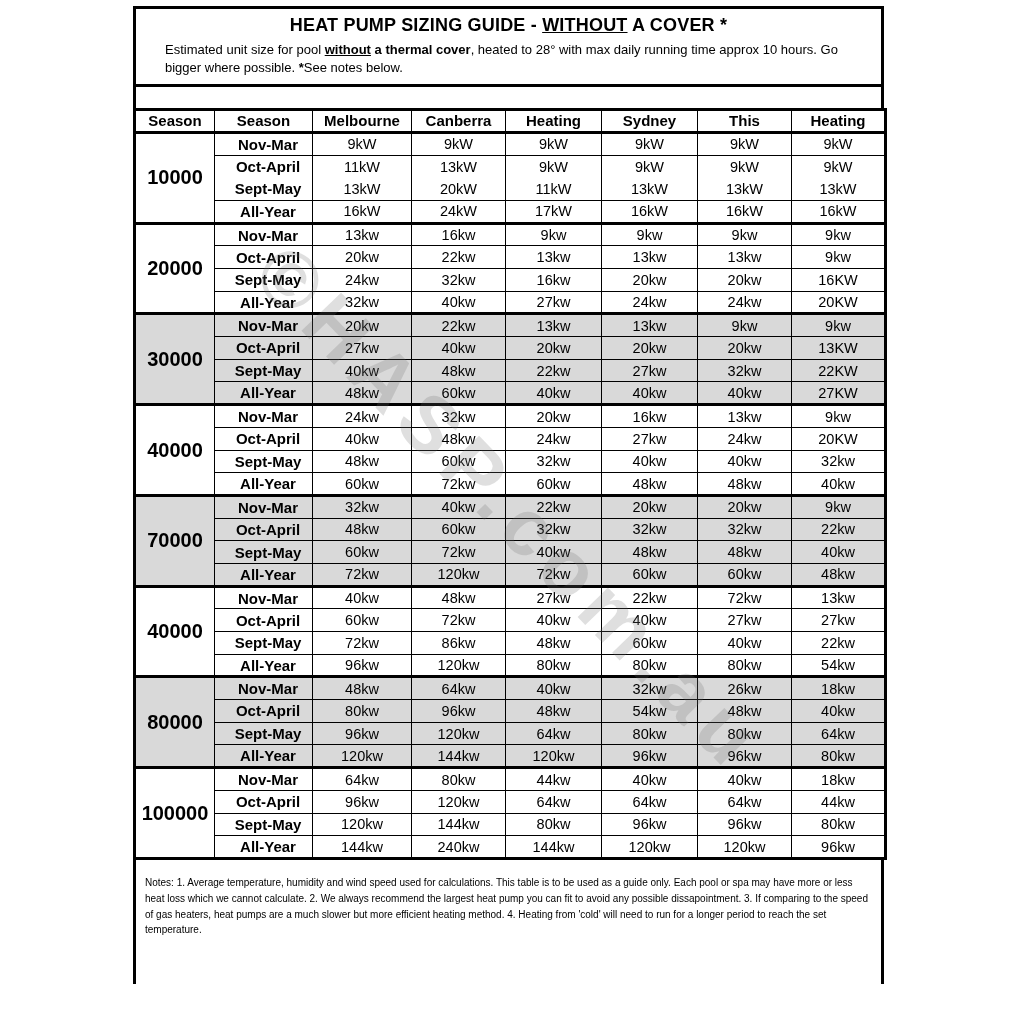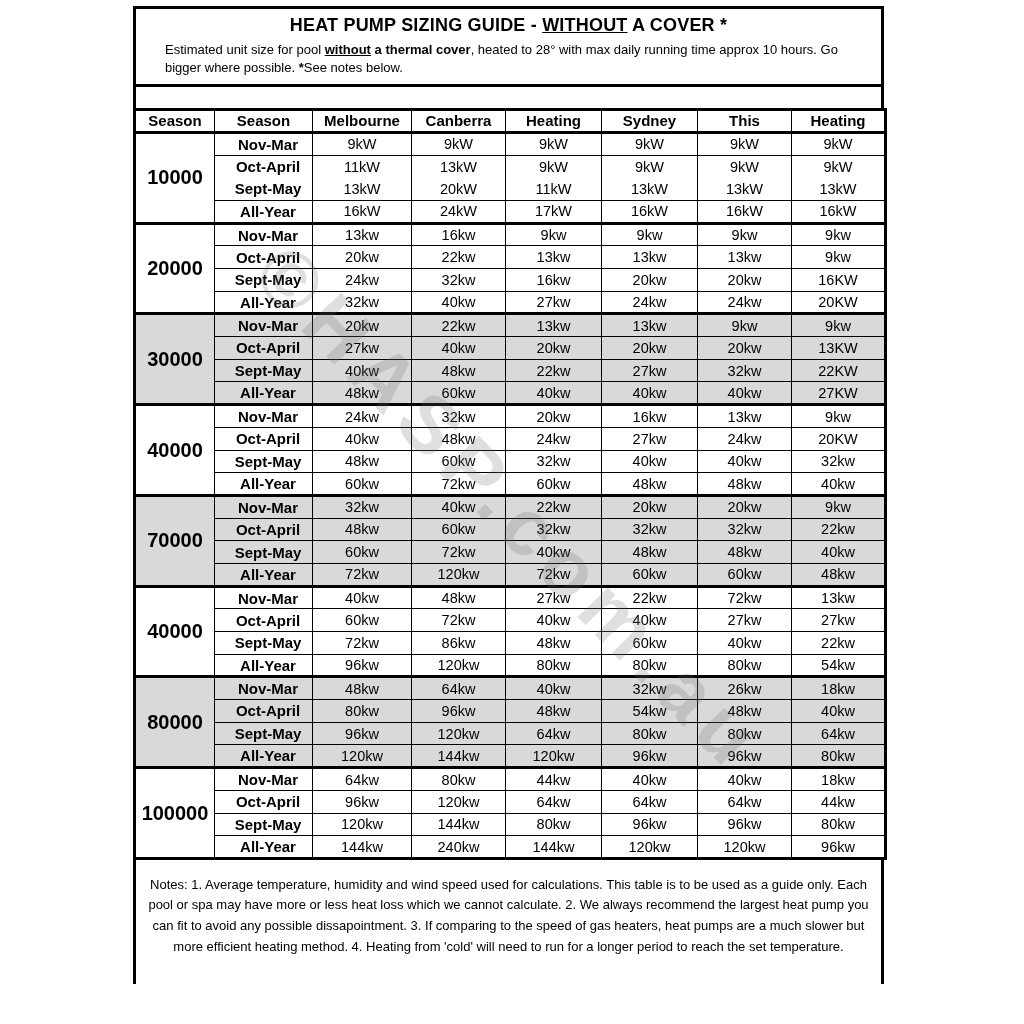--- a/index.html
+++ b/index.html
@@ -30,21 +30,21 @@
   td.volume { font-weight:bold; font-size:20px; }
   td.season { font-weight:bold; font-size:15px;padding-left:9px; }
   tr.block-start td { border-top:3px solid #000; }
   tr.shaded td { background:#d9d9d9; }
   tr.no-bottom td { border-bottom:none; }
   tr.no-top td { border-top:none; }
 
   .notes-box {
     border:3px solid #000; border-top:none; background:#fff;
     padding:15px 9px 24px 9px; min-height:131px;
-    font-size:13px; line-height:1.58; text-align:center;
+    font-size:10px; line-height:1.58; text-align:left;
   }
 
   .watermark {
     position:absolute; left:95px; top:462px; width:830px;
     text-align:center; transform:rotate(46deg);
     font-size:80px; font-weight:bold; letter-spacing:10px;
     color:rgba(110,110,110,0.22); pointer-events:none; z-index:5;
     font-family:"Liberation Sans", sans-serif;
   }
 </style>

